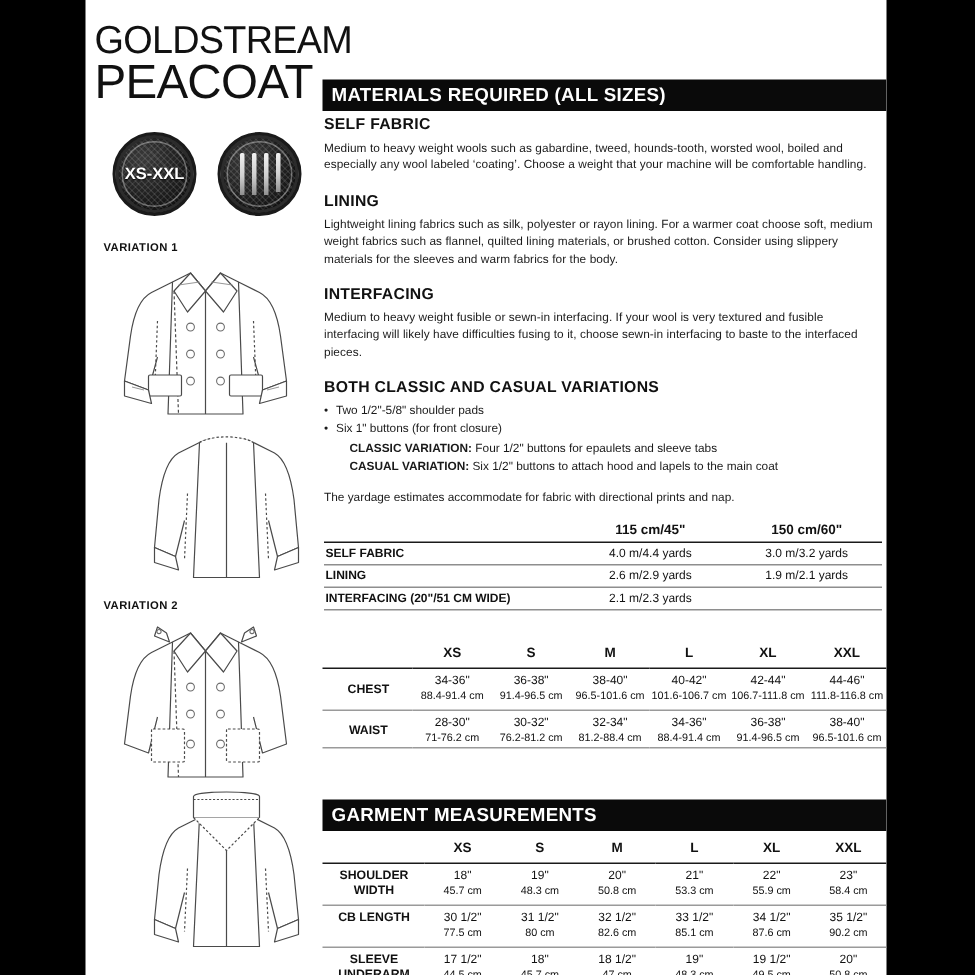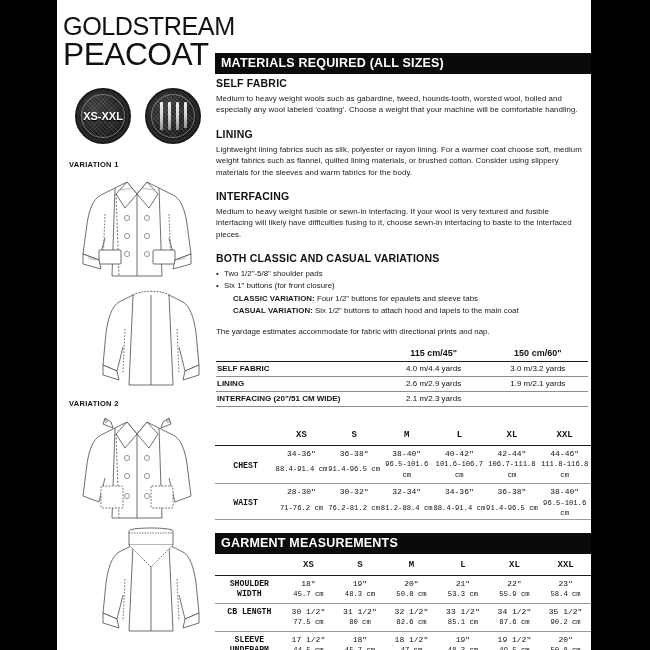--- a/index.html
+++ b/index.html
@@ -117,21 +117,21 @@
   #yardage th, #yardage td { text-align: center; padding: 2.5px 0; }
   #yardage th.rowhead, #yardage td.rowhead {
     text-align: left; font-weight: 700; font-size: 8px; padding-left: 1px;
   }
   #yardage thead th { font-weight: 700; font-size: 9px; padding-bottom: 3px; }
   #yardage thead tr { border-bottom: 1.6px solid #1a1a1a; }
   #yardage tbody tr { border-bottom: 1px solid #8e8e8e; }
   #yardage tbody tr:last-child { border-bottom: 1.6px solid #8e8e8e; }
 
   
-  .mtable { margin-top: 2px; font-size: 7.6px; color: #111; font-family: Liberation Mono, monospace; }
+  .mtable { margin-top: 2px; font-size: 7.6px; color: #111; }
   .mtable td { text-align: center; padding: 0; line-height: 10.5px; }
   .mtable td.rowhead {
     text-align: center; font-weight: 700; font-size: 8.2px;
     padding-left: 1px; white-space: nowrap;
   }
   .mtable tr.hdr td { font-weight: 700; font-size: 9px; padding: 4px 0 4px 0; }
   .mtable tr.hdr { border-bottom: 1.6px solid #1a1a1a; }
   .mtable tr.grp-top td { padding-top: 3px; }
   .mtable tr.grp-end { border-bottom: 1px solid #9a9a9a; }
   .mtable tr.grp-end td { padding-bottom: 3px; }

